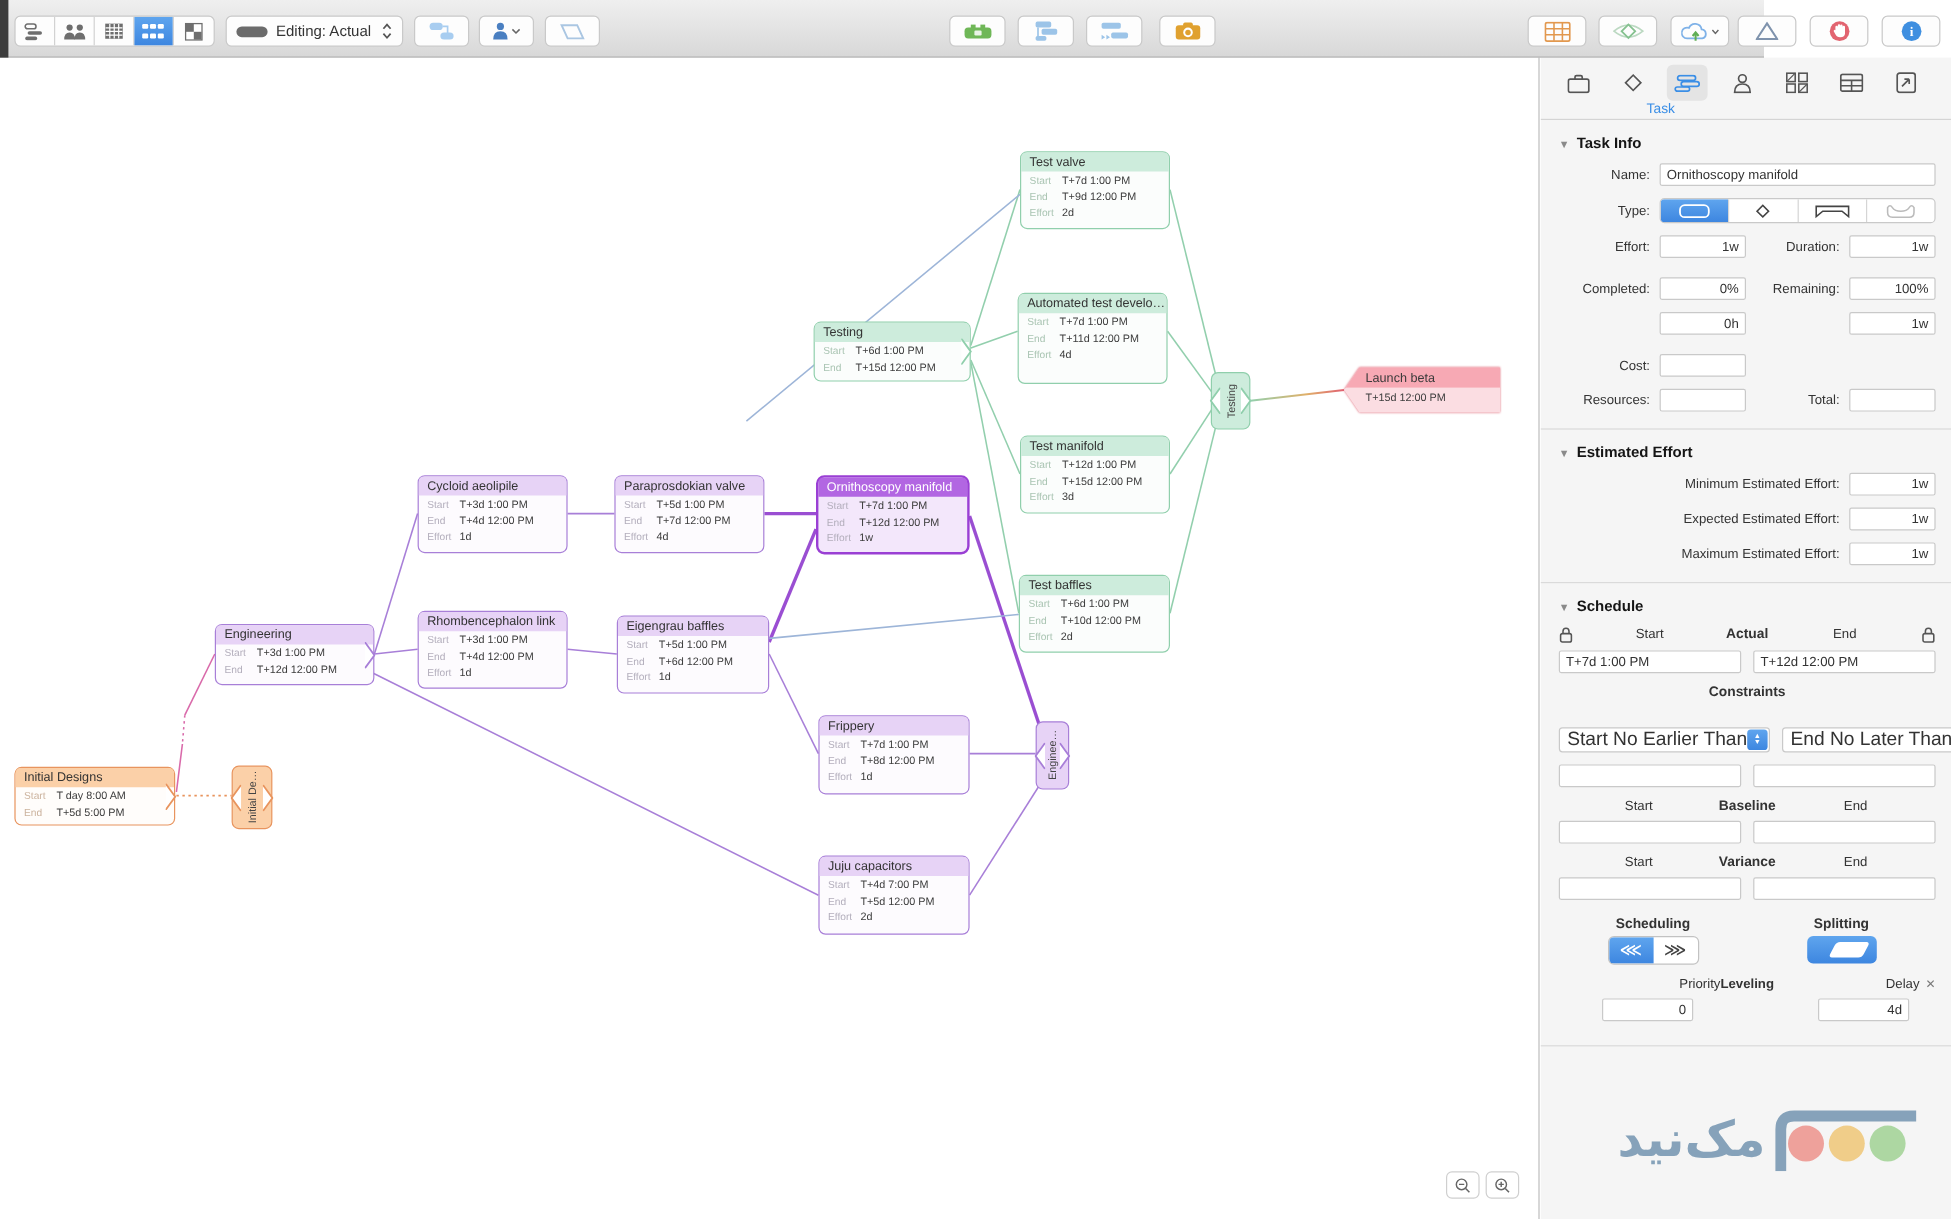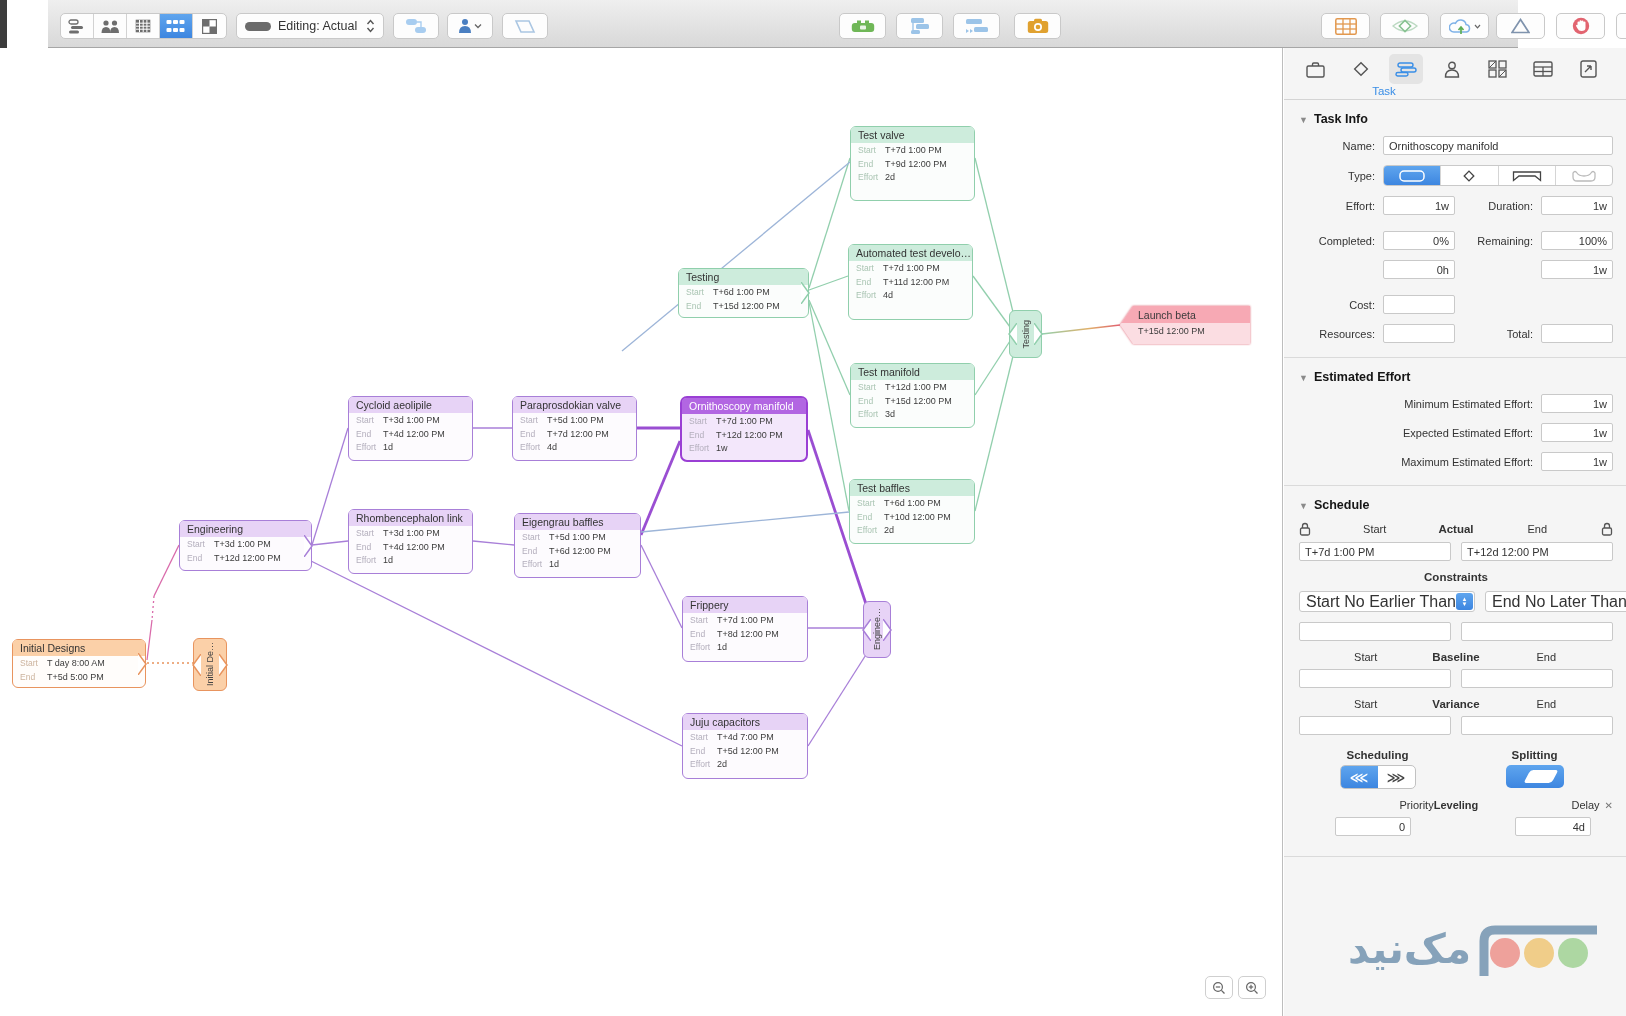--- a/index.html
+++ b/index.html
@@ -1,20 +1,20 @@
 <!DOCTYPE html>
 <html><head>
 <meta charset="utf-8">
 <style>
   html,body{margin:0;padding:0;width:1626px;height:1016px;overflow:hidden;
     font-family:"Liberation Sans","DejaVu Sans",sans-serif;background:#fff;}
   *{box-sizing:border-box;}
   
   .toolbar{position:absolute;left:0;top:0;width:1470px;height:48px;
-    background:linear-gradient(#efefef,#d8d8d8);border-bottom:1px solid #a6a6a6;z-index:50;margin-left:48px;}
+    background:linear-gradient(#efefef,#d8d8d8);border-bottom:1px solid #a6a6a6;z-index:50;}
   .edgeStrip{position:absolute;left:0;top:0;width:7px;height:48px;background:#3c3c3c;z-index:60;}
   .tb-btn{position:absolute;top:13px;height:26px;background:#fdfdfd;border:1px solid #c9c9c9;
     border-radius:5px;display:flex;align-items:center;justify-content:center;box-shadow:0 1px 0 rgba(255,255,255,.6) inset;}
   .seg-group{position:absolute;left:12px;top:13px;height:26px;display:flex;background:#fdfdfd;
     border:1px solid #c9c9c9;border-radius:5px;overflow:hidden;}
   .seg{width:33px;height:100%;display:flex;align-items:center;justify-content:center;border-right:1px solid #d2d2d2;}
   .seg:last-child{border-right:none;}
   .seg.sel{background:linear-gradient(#5fa5ee,#3d86e0);}
   .editing-btn{left:188px;width:148px;display:flex;gap:7px;padding:0 8px;font-size:12.5px;color:#333;}
   .cap{width:26px;height:9px;background:#6b6b6b;border-radius:5px;}
@@ -70,21 +70,21 @@
   .fld.grow{flex:1;}
   .typeseg{flex:1;display:flex;height:21px;border:1px solid #c9c9c9;border-radius:4px;overflow:hidden;background:#fff;}
   .tseg{flex:1;display:flex;align-items:center;justify-content:center;border-right:1px solid #d5d5d5;}
   .tseg:last-child{border-right:none;}
   .tseg.sel{background:linear-gradient(#5fa5ee,#3d86e0);}
   .two{display:flex;gap:10px;margin-bottom:10px;}
   .two .fld{flex:1;}
   .schlabels{display:flex;align-items:center;margin:2px 0 6px;}
   .schlabels .cl{flex:1;text-align:center;}
   .schlabels b{font-size:11.5px;}
-  .center-h{text-align:center;font-weight:bold;font-size:11.5px;margin:4px 0 8px;}
+  .center-h{text-align:center;font-weight:bold;font-size:11.5px;margin:4px 0 23px;}
   .dropdown{flex:1;height:21px;background:#fff;border:1px solid #c9c9c9;border-radius:3px;
     display:flex;align-items:center;padding:0 1px 0 6px;}
   .dropdown .txt{flex:1;font-size:16px;white-space:nowrap;overflow:hidden;}
   .stepper{width:17px;height:17px;border-radius:3px;background:linear-gradient(#5fa5ee,#3d86e0);
     display:flex;flex-direction:column;align-items:center;justify-content:center;color:#fff;font-size:6px;line-height:5px;flex:none;}
   .ctl-row{display:flex;margin:2px 0 10px;}
   .ctl-half{flex:1;display:flex;justify-content:center;font-weight:bold;font-size:11.5px;}
   .schedseg{display:flex;height:24px;border:1px solid #c2c2c2;border-radius:5px;overflow:hidden;background:#fff;}
   .schedseg .half{width:37px;display:flex;align-items:center;justify-content:center;font-size:13px;color:#444;}
   .schedseg .half.sel{background:linear-gradient(#5fa5ee,#3d86e0);color:#fff;}
@@ -289,21 +289,21 @@
         </div>
         <div class="rw">
           <span class="l">End</span>
           <span class="v">T+5d 12:00 PM</span>
         </div>
         <div class="rw">
           <span class="l">Effort</span>
           <span class="v">2d</span>
         </div>
       </div>
-      <div class="node green" style="left: 850px; top: 78px; width: 125px; height: 75px;">
+      <div class="node green" style="left: 850px; top: 78px; width: 125px; height: 65px;">
         <div class="hd">Test valve</div>
         <div class="rw">
           <span class="l">Start</span>
           <span class="v">T+7d 1:00 PM</span>
         </div>
         <div class="rw">
           <span class="l">End</span>
           <span class="v">T+9d 12:00 PM</span>
         </div>
         <div class="rw">

